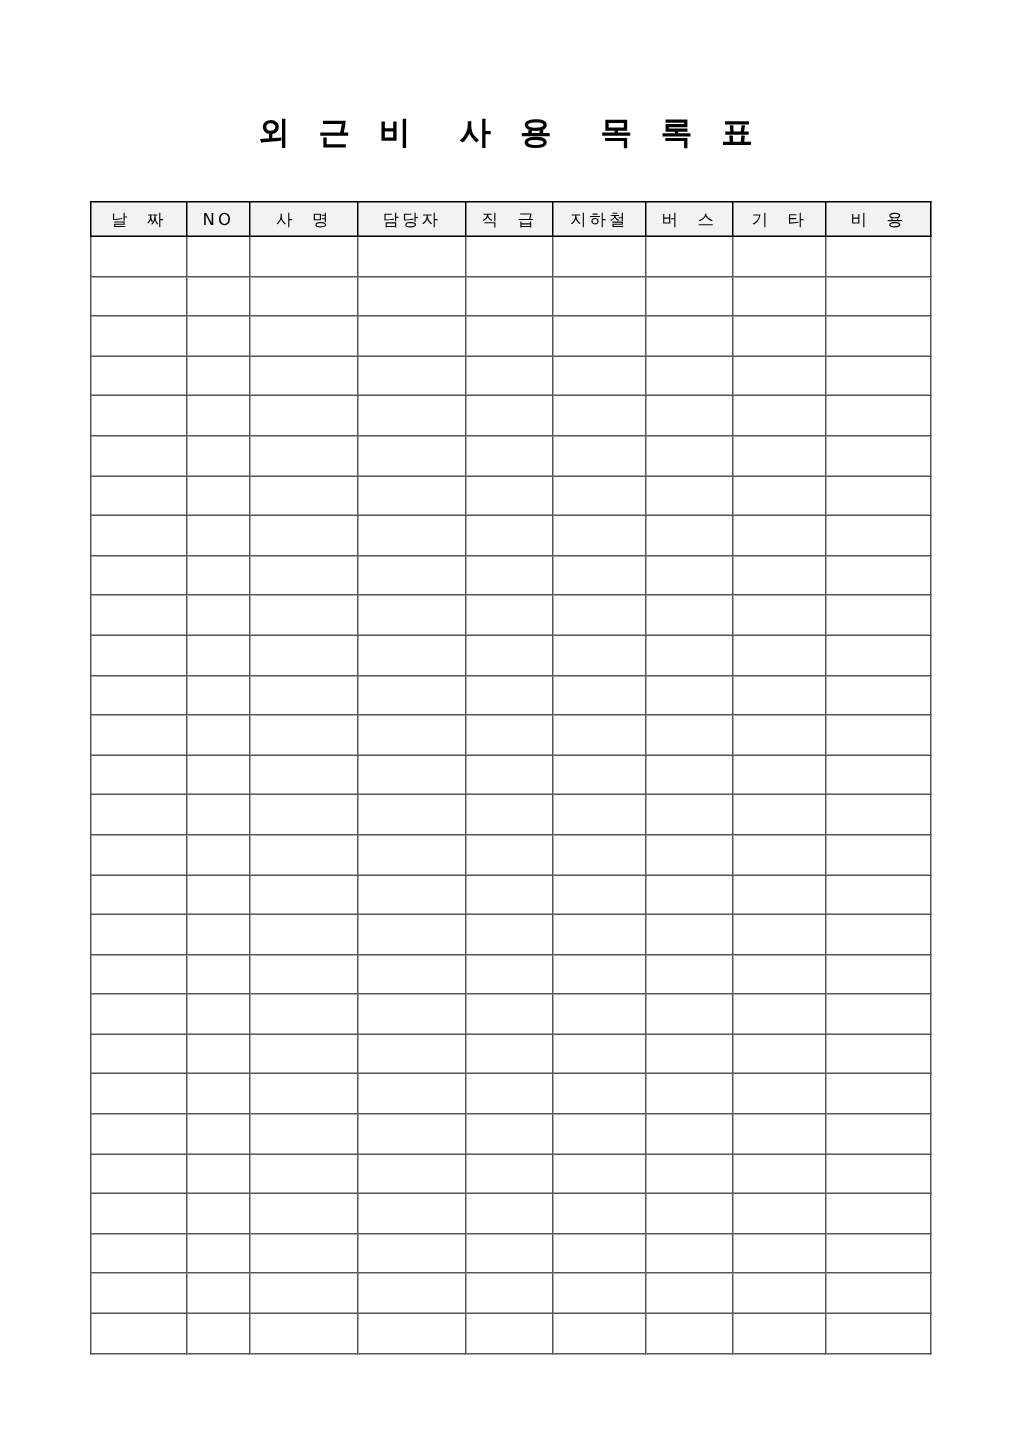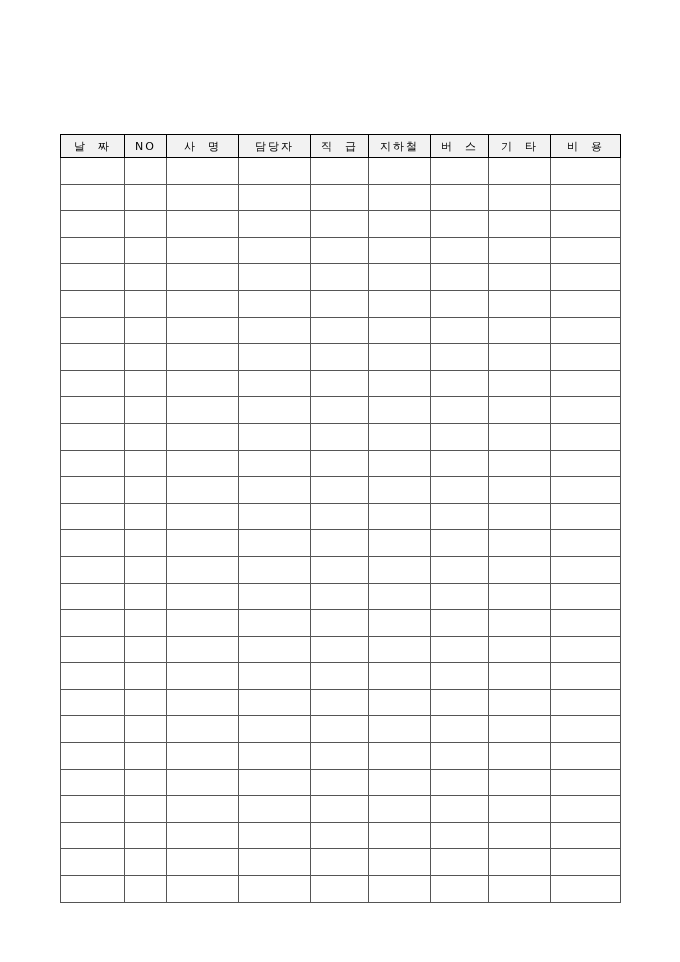--- a/index.html
+++ b/index.html
@@ -76,20 +76,21 @@
   col.c5 { width: 62px; }
   col.c6 { width: 58px; }
   col.c7 { width: 62px; }
   col.c8 { width: 70px; }
 </style>
 </head>
 <body>
 
 <div class="page">
 
+  <div class="doc-title">외 근 비  사 용  목 록 표</div>
 
   <div class="table-wrap">
     <table class="sheet">
       <colgroup>
         <col class="c0">
           <col class="c1">
           <col class="c2">
           <col class="c3">
           <col class="c4">
         <col class="c5">

